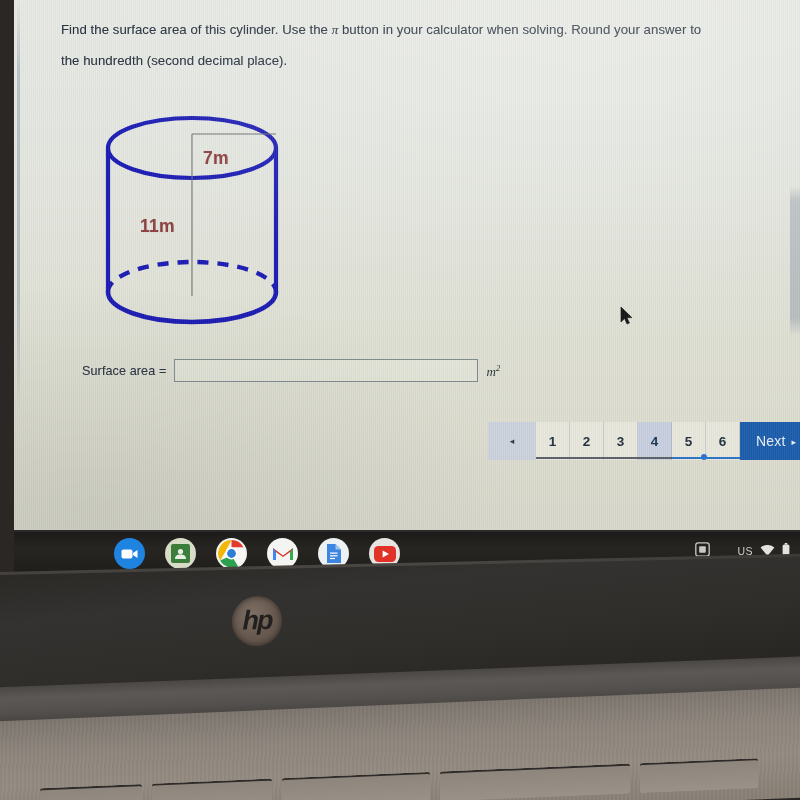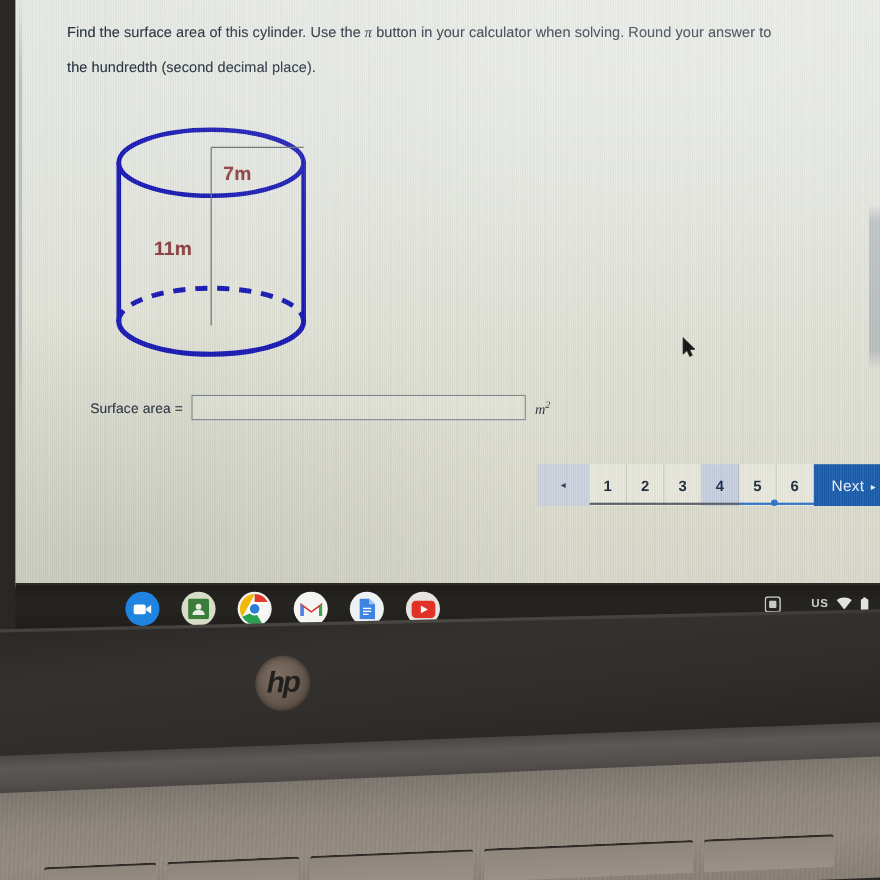--- a/index.html
+++ b/index.html
@@ -281,25 +281,24 @@
   .shelf-tray {
     position: absolute;
     right: 8px;
     top: 9px;
     display: flex;
     align-items: center;
     gap: 12px;
   }
   .tray-group {
     display: flex;
-    align-items: flex-start;
+    align-items: flex-end;
     gap: 7px;
     padding: 3px 8px;
     border-radius: 14px;
-    font-weight: bold;
   }
   .tray-text {
     color: #cfcfcb;
     font-size: 10.5px;
     letter-spacing: 0.4px;
   }
 
   
   .bezel {
     position: absolute;

